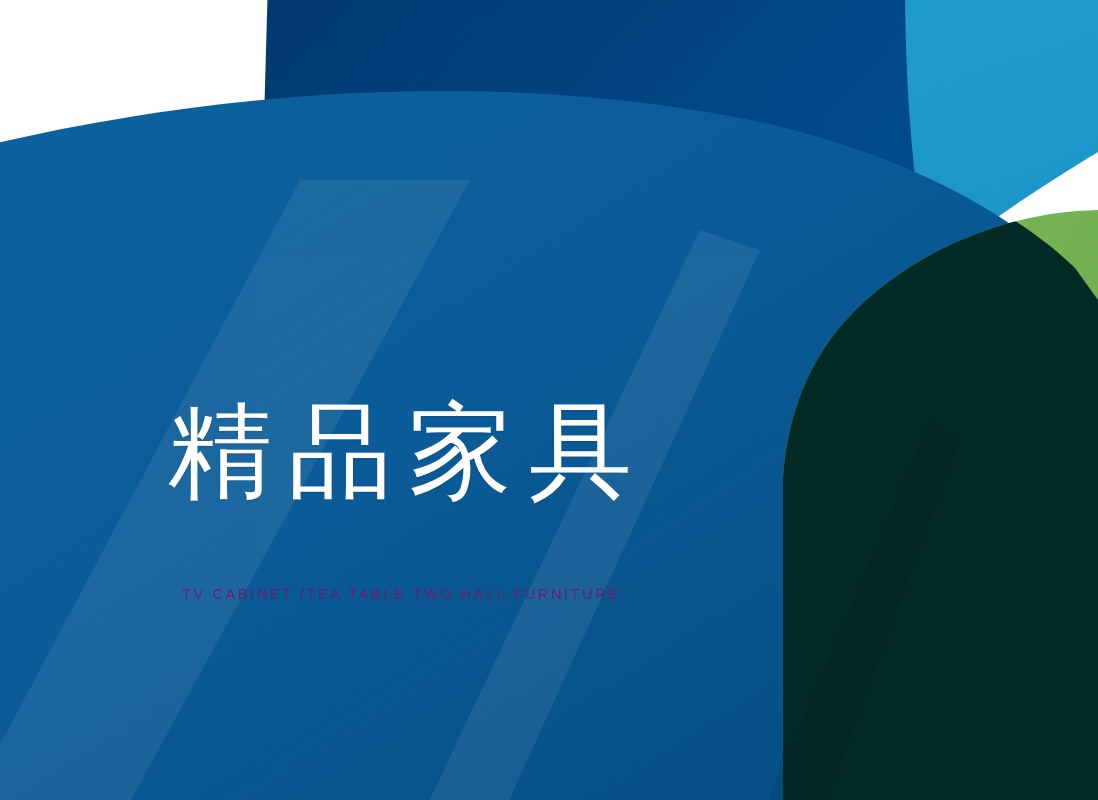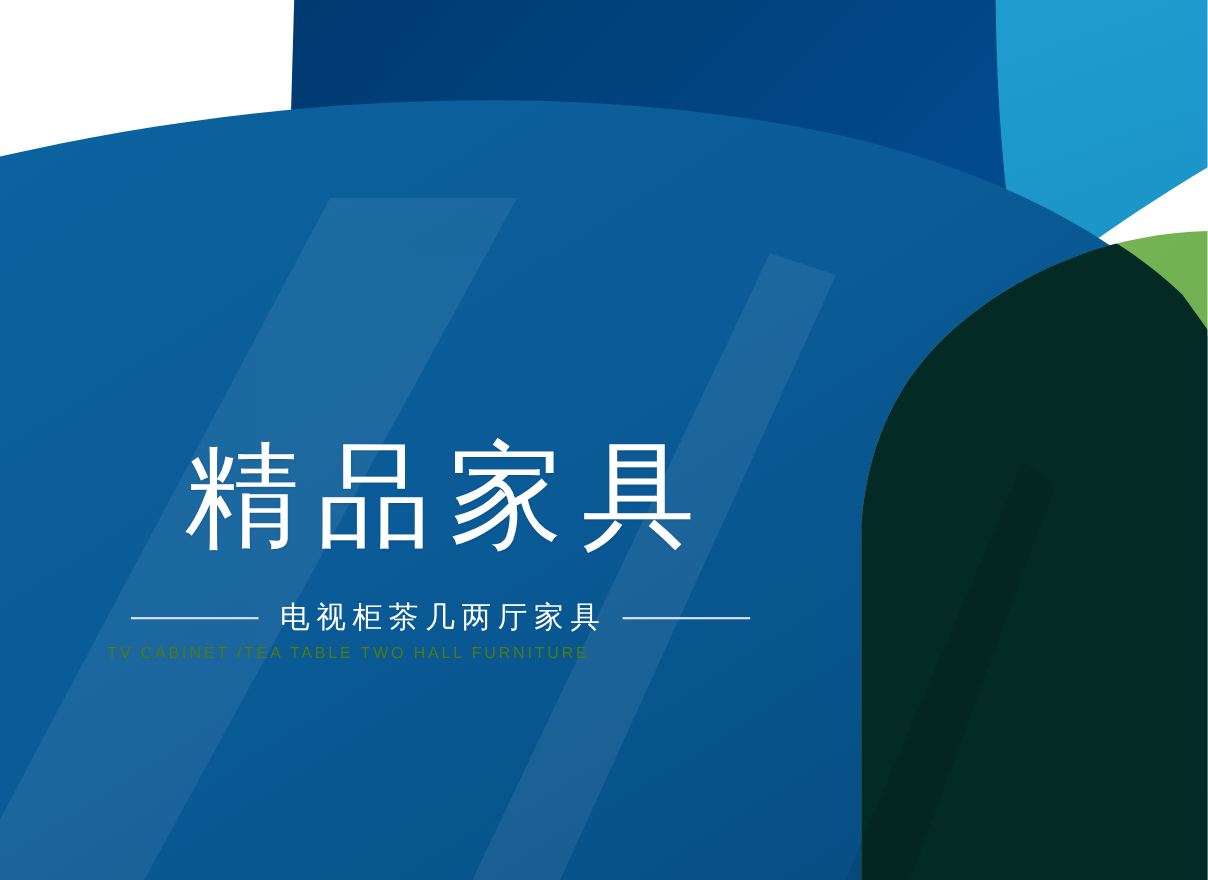--- a/index.html
+++ b/index.html
@@ -73,22 +73,22 @@
     letter-spacing: 6px;
     text-indent: 6px;
     white-space: nowrap;
     line-height: 1;
   }
   #subtitle-en {
     position: absolute;
     left: 95px;
     top: 586px;
     width: 610px;
-    text-align: left;
-    color: #4d7c0f;
+    text-align: center;
+    color: #701a75;
     font-family: "Liberation Sans", sans-serif;
     font-size: 14.5px;
     letter-spacing: 2.6px;
     text-indent: 2.6px;
     white-space: nowrap;
     font-weight: 400;
   }
 </style>
 </head>
 <body>
@@ -205,22 +205,17 @@
       <path d="M 760,820 L 930,420 L 960,440 L 820,820 Z" fill="#000000"></path>
     </g>
   </svg>
 
   <div id="content">
 
     <div id="title-block">
       <div id="main-title">精品家具</div>
     </div>
 
-    <div id="subtitle-row">
-      <span class="rule"></span>
-      <span id="subtitle-cn">电视柜茶几两厅家具</span>
-      <span class="rule"></span>
-    </div>
 
     <div id="subtitle-en">TV CABINET /TEA TABLE TWO HALL FURNITURE</div>
 
   </div>
 </div>
 
 </body></html>

